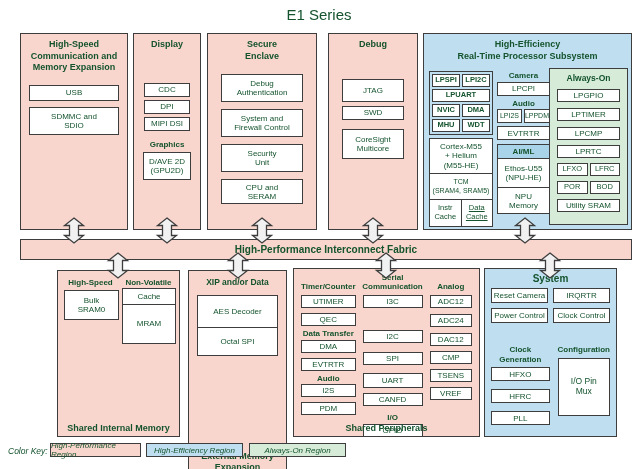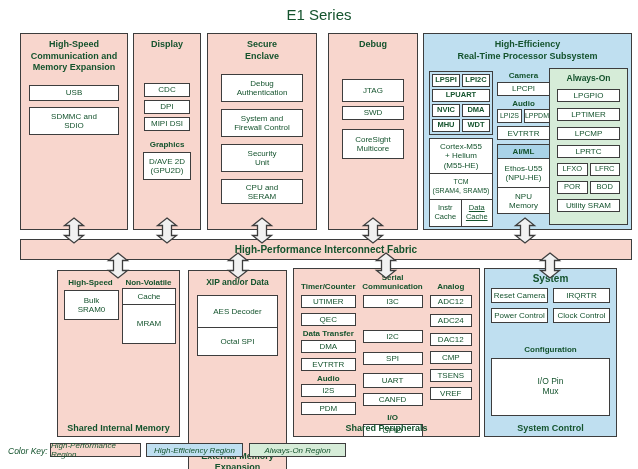--- a/index.html
+++ b/index.html
@@ -258,27 +258,32 @@
 
   <div class="blk blue" style="left:484px;top:268px;width:133px;height:169px">
     <div class="slbl" style="margin-top:4px;font-size:10px">System</div>
     <div style="display:grid;grid-template-columns:1fr 1fr;gap:5px 5px;margin:3px 6px 0">
       <div class="wb" style="height:15px">Reset Camera</div>
       <div class="wb" style="height:15px">IRQRTR</div>
       <div class="wb" style="height:15px">Power Control</div>
       <div class="wb" style="height:15px">Clock Control</div>
     </div>
     <div style="display:flex;gap:8px;margin:22px 6px 0">
+      <div style="width:62px">
+        <div class="slbl">Clock Generation</div>
+        <div class="wb" style="margin-top:3px;height:14px">HFXO</div>
+        <div class="wb" style="margin-top:8px;height:14px">HFRC</div>
+        <div class="wb" style="margin-top:8px;height:14px">PLL</div>
+      </div>
       <div style="flex:1">
         <div class="slbl">Configuration</div>
         <div class="wb" style="margin-top:3px;height:58px;font-size:8.5px">I/O Pin
 Mux</div>
       </div>
     </div>
-    <div class="bfoot">System Control</div>
   </div>
 
   <div class="keylbl" style="left:8px;top:446px">Color Key:</div>
   <div class="keybox abs pink" style="left:50px;top:443px;width:91px">High-Performance Region</div>
   <div class="keybox abs blue" style="left:146px;top:443px;width:97px">High-Efficiency Region</div>
   <div class="keybox abs green" style="left:249px;top:443px;width:97px">Always-On Region</div>
 
 </div>
 
 </body></html>

